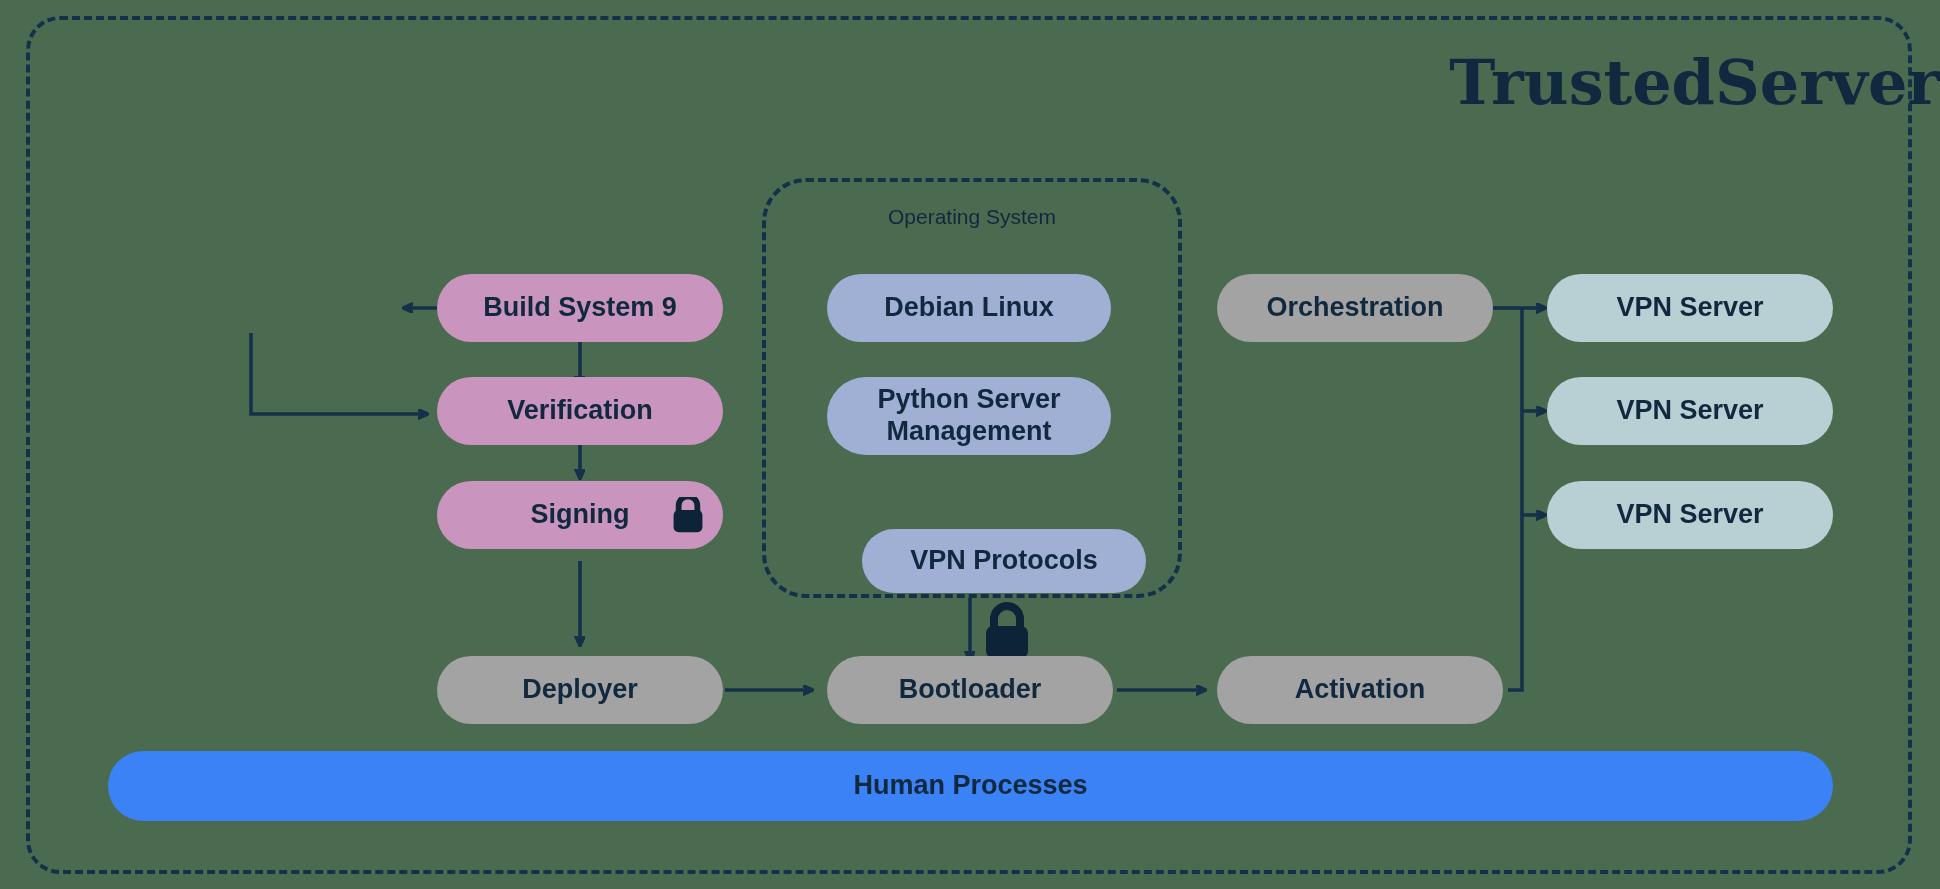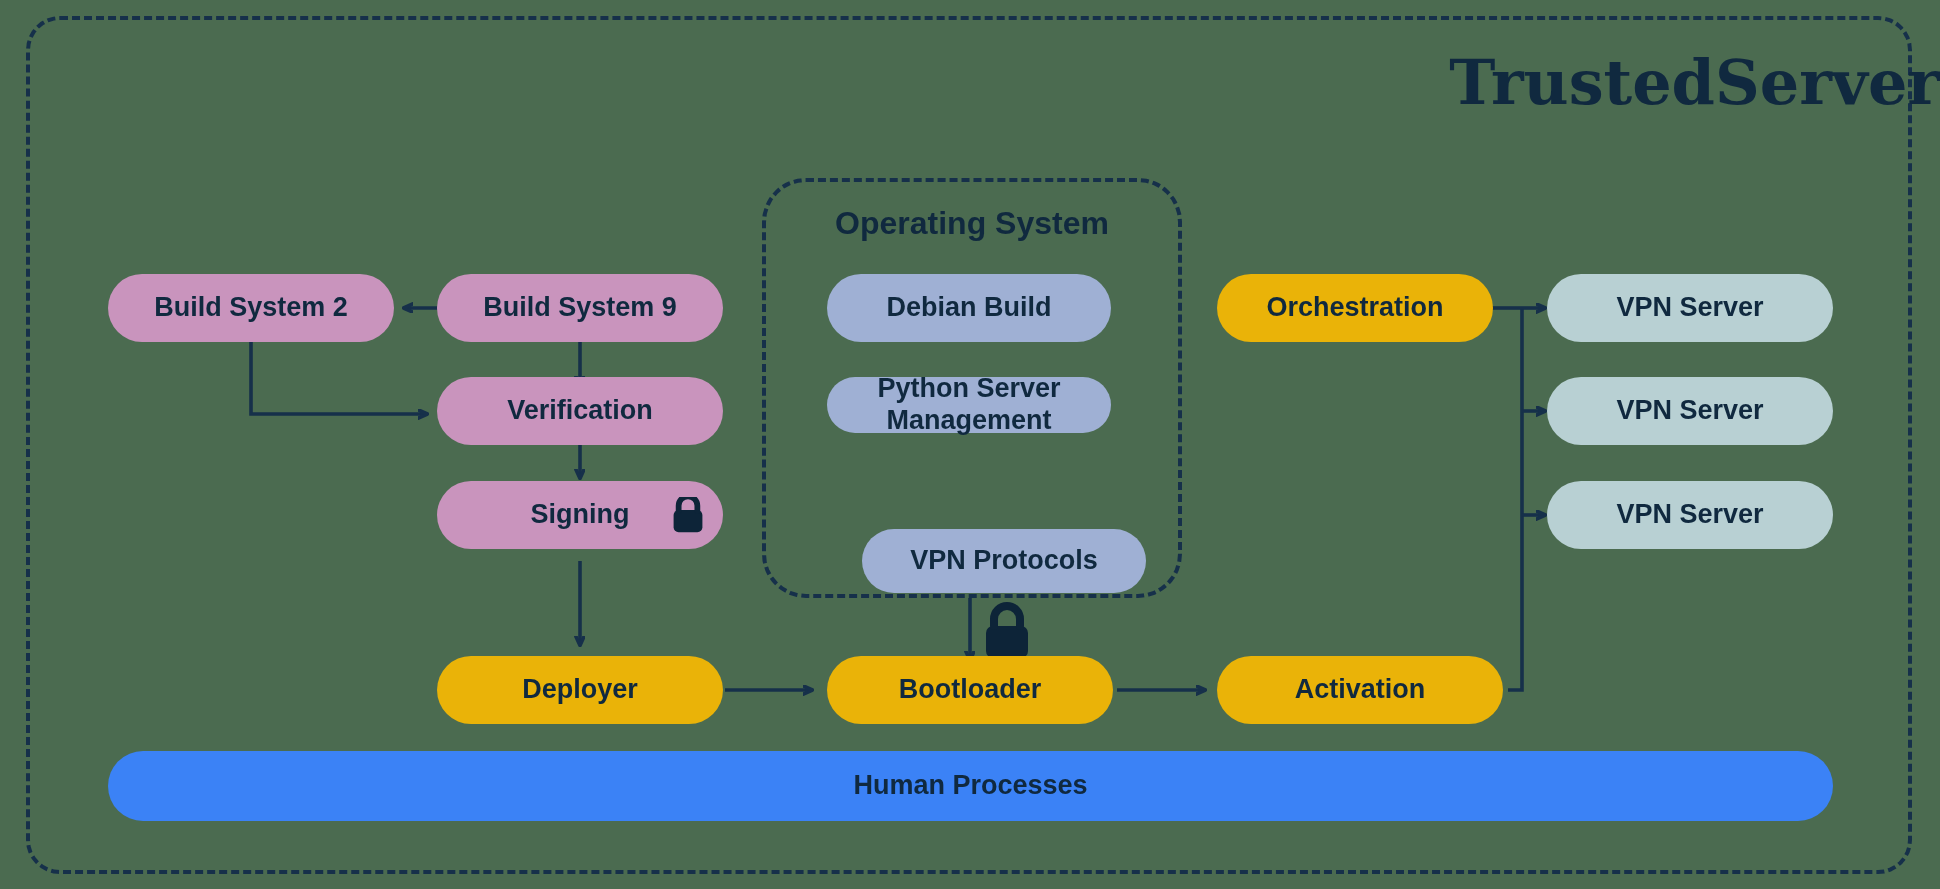--- a/index.html
+++ b/index.html
@@ -40,41 +40,41 @@
     left: 762px; top: 178px;
     width: 420px; height: 420px;
     border: 4px dashed #16304a;
     border-radius: 44px;
   }
   .os-title {
     position: absolute;
     left: 762px; top: 205px;
     width: 420px;
     text-align: center;
-    font-size: 32px;
-    font-weight: 700;
+    font-size: 21px;
+    font-weight: 400;
     color: #10293f;
   }
   
   .node {
     position: absolute;
     display: flex;
     align-items: center;
     justify-content: center;
     border-radius: 999px;
     color: #10293f;
     font-weight: 700;
     font-size: 27px;
     line-height: 1.18;
     text-align: center;
     padding: 0 12px;
   }
   .node.pink   { background: #c994bd; }
   .node.blue   { background: #9fb0d4; }
-  .node.cream  { background: #eab308; }
+  .node.cream  { background: #a3a3a3; }
   .node.teal   { background: #b8d0d3; }
   .node.green  { background: #3b82f6; font-weight: 700; }
 
   
   .lock-inline {
     position: absolute;
     right: 18px; top: 50%;
     transform: translateY(-50%);
     width: 34px; height: 36px;
   }
@@ -130,32 +130,29 @@
     <g transform="translate(986,608)">
       <rect x="0" y="18" width="42" height="32" rx="7" fill="#0d2438"></rect>
       <path d="M8,18 L8,11 A13,13 0 0 1 34,11 L34,18" fill="none" stroke="#0d2438" stroke-width="8" stroke-linecap="round"></path>
     </g>
   </svg>
 
   <div class="os-group"></div>
   <div class="os-title">Operating System</div>
 
   <div class="node blue" style="left:827px; top:274px; width:284px; height:68px;">
-    <span>Debian Build</span>
+    <span>Debian Linux</span>
   </div>
-  <div class="node blue" style="left:827px; top:377px; width:284px; height:56px;">
+  <div class="node blue" style="left:827px; top:377px; width:284px; height:78px;">
     <span>Python Server Management</span>
   </div>
   <div class="node blue" style="left:862px; top:481px; width:284px; height:64px;margin-top:48px;">
     <span>VPN Protocols</span>
   </div>
 
-  <div class="node pink" style="left:108px; top:274px; width:286px; height:68px;">
-    <span>Build System 2</span>
-  </div>
   <div class="node pink" style="left:437px; top:274px; width:286px; height:68px;">
     <span>Build System 9</span>
   </div>
   <div class="node pink" style="left:437px; top:481px; width:286px; height:68px;">
     <span>Signing</span>
     <svg class="lock-inline" viewBox="0 0 42 50">
       <rect x="1" y="18" width="40" height="31" rx="7" fill="#0d2438"></rect>
       <path d="M8,19 L8,12 A13,13 0 0 1 34,12 L34,19" fill="none" stroke="#0d2438" stroke-width="8" stroke-linecap="round"></path>
     </svg>
   </div>

